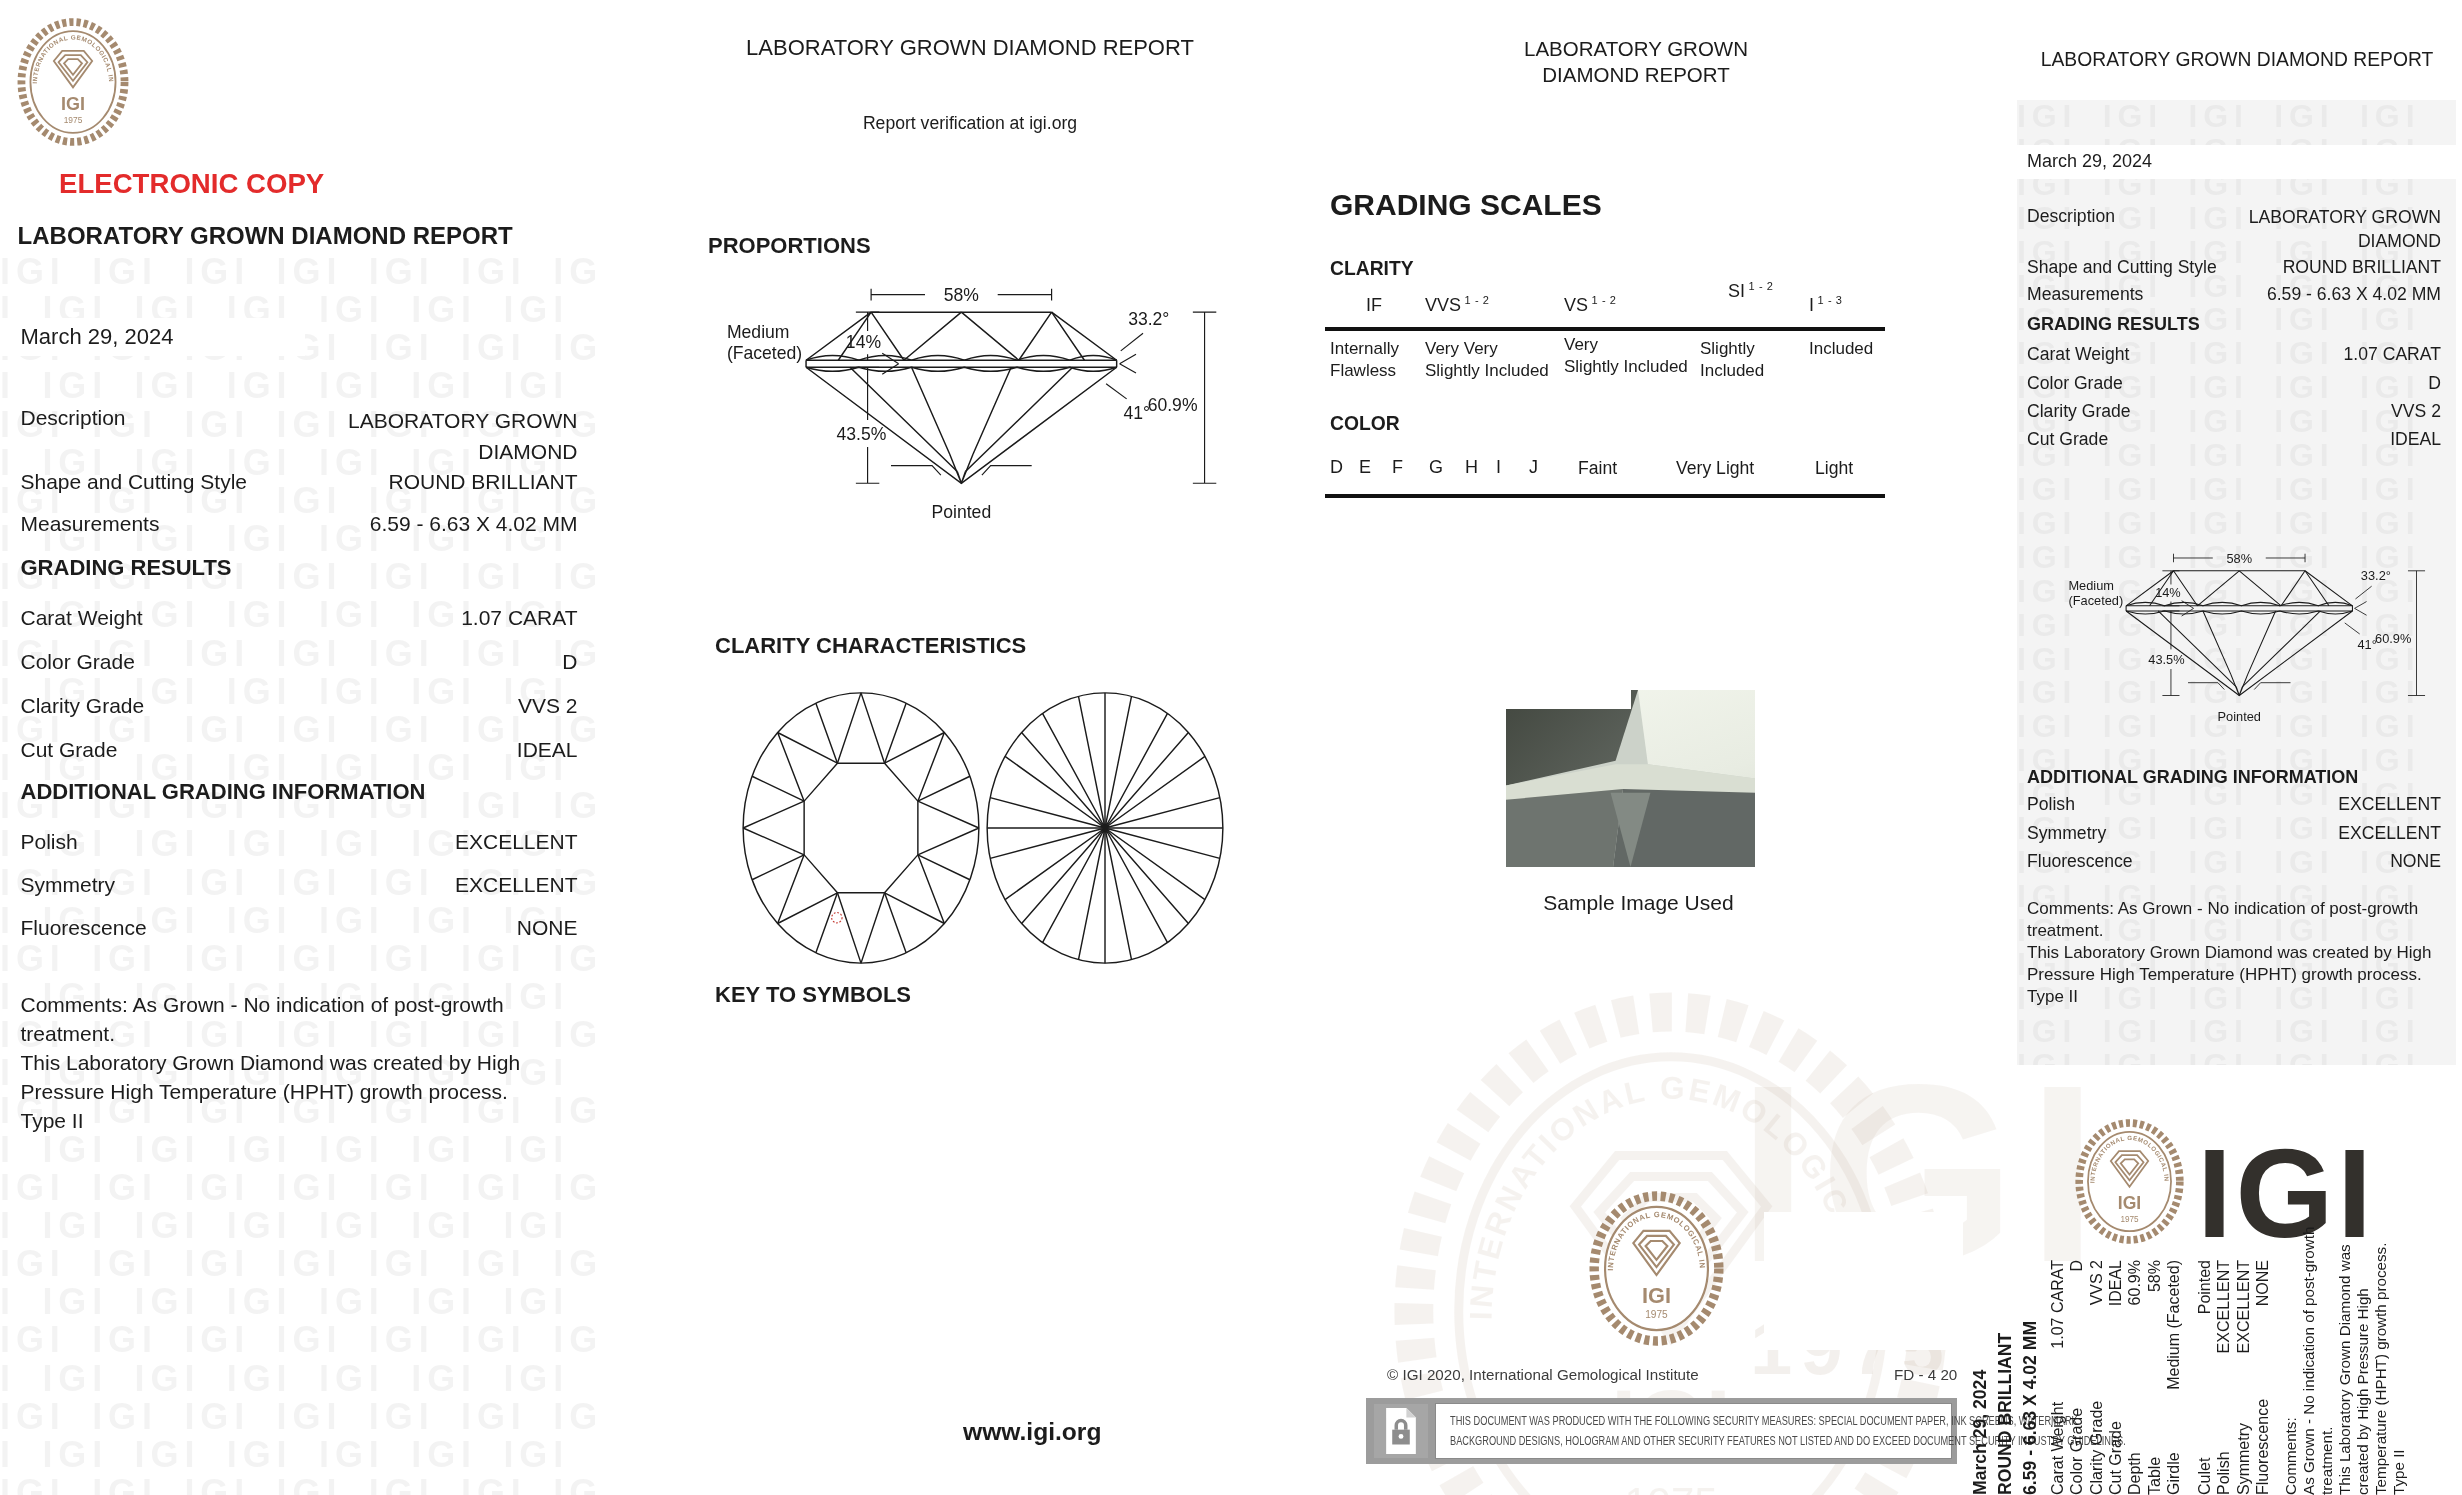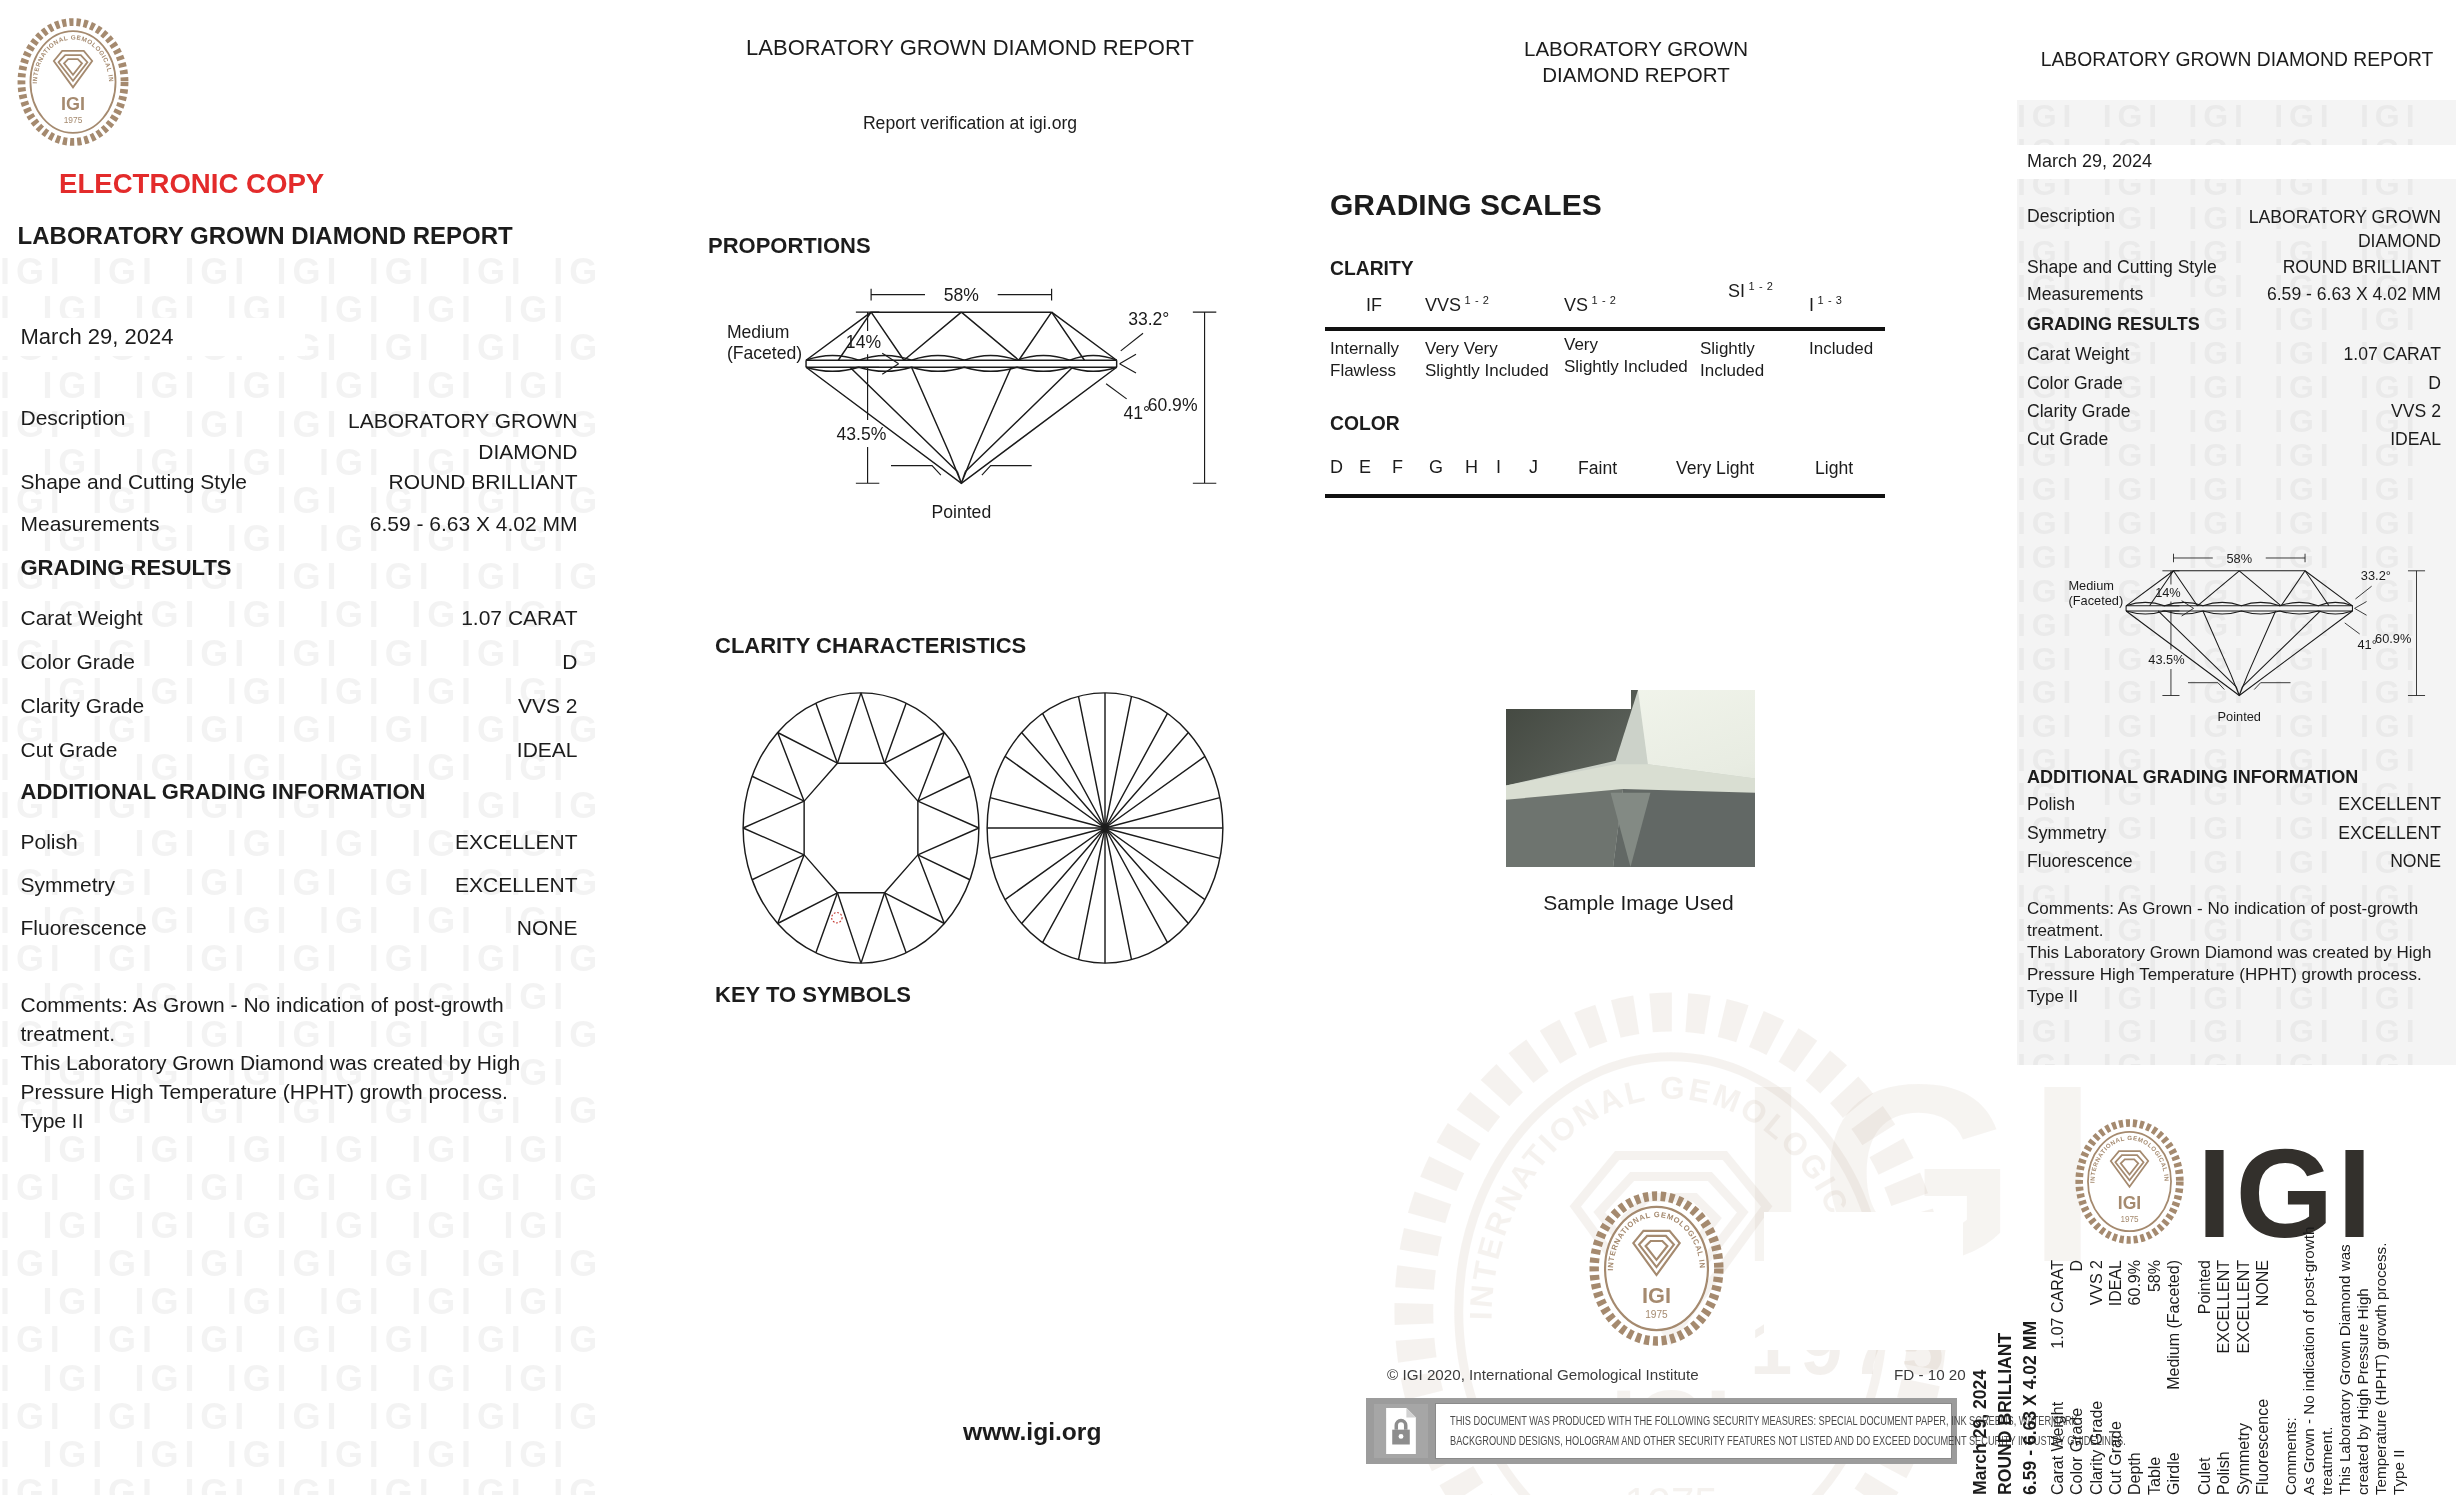--- a/index.html
+++ b/index.html
@@ -314,21 +314,21 @@
     <div class="f" style="clip-path:polygon(53% 0,100% 0,100% 50%,57% 42%);background:linear-gradient(160deg,#f4f7ee 0%,#e8ece2 60%,#d7dccf 100%);"></div>
     <div class="f" style="clip-path:polygon(0 54%,44% 42%,57% 42%,100% 50%,100% 58%,0 62%);background:#d9ded2;"></div>
     <div class="f" style="clip-path:polygon(0 62%,47% 56%,43% 100%,0 100%);background:#6e746f;"></div>
     <div class="f" style="clip-path:polygon(47% 56%,100% 58%,100% 100%,43% 100%);background:#626865;"></div>
     <div class="f" style="clip-path:polygon(42% 58%,58% 58%,50% 100%);background:#838a84;"></div>
     <div class="f" style="left:28%;top:46%;width:50%;height:11%;background:#ffffff;clip-path:none;position:absolute;inset:auto;"></div>
   </div>
   <div class="abs center" style="left:1514px;top:891px;width:249px;font-size:21px;">Sample Image Used</div>
 
   <div class="abs" style="left:1387px;top:1366px;font-size:15.2px;color:#3c3c3c;">© IGI 2020, International Gemological Institute</div>
-  <div class="abs" style="left:1894px;top:1366px;font-size:15.2px;color:#3c3c3c;">FD - 10 20</div>
+  <div class="abs" style="left:1894px;top:1366px;font-size:15.2px;color:#3c3c3c;">FD - 4 20</div>
 
   <div class="secbar" style="left:1366px;top:1398px;width:591px;height:66px;">
     <svg class="abs" style="left:7.6px;top:5.9px;width:54px;height:54px;" viewBox="0 0 92 92" width="54" height="54">
         <use href="#lock-doc"></use>
       </svg>
     <div class="inner">
       <div>THIS DOCUMENT WAS PRODUCED WITH THE FOLLOWING SECURITY MEASURES:  SPECIAL DOCUMENT PAPER, INK SCREENS, WATERMARK</div>
       <div>BACKGROUND DESIGNS, HOLOGRAM AND OTHER SECURITY FEATURES NOT LISTED AND DO EXCEED DOCUMENT SECURITY INDUSTRY GUIDELINES.</div>
     </div>
   </div>

